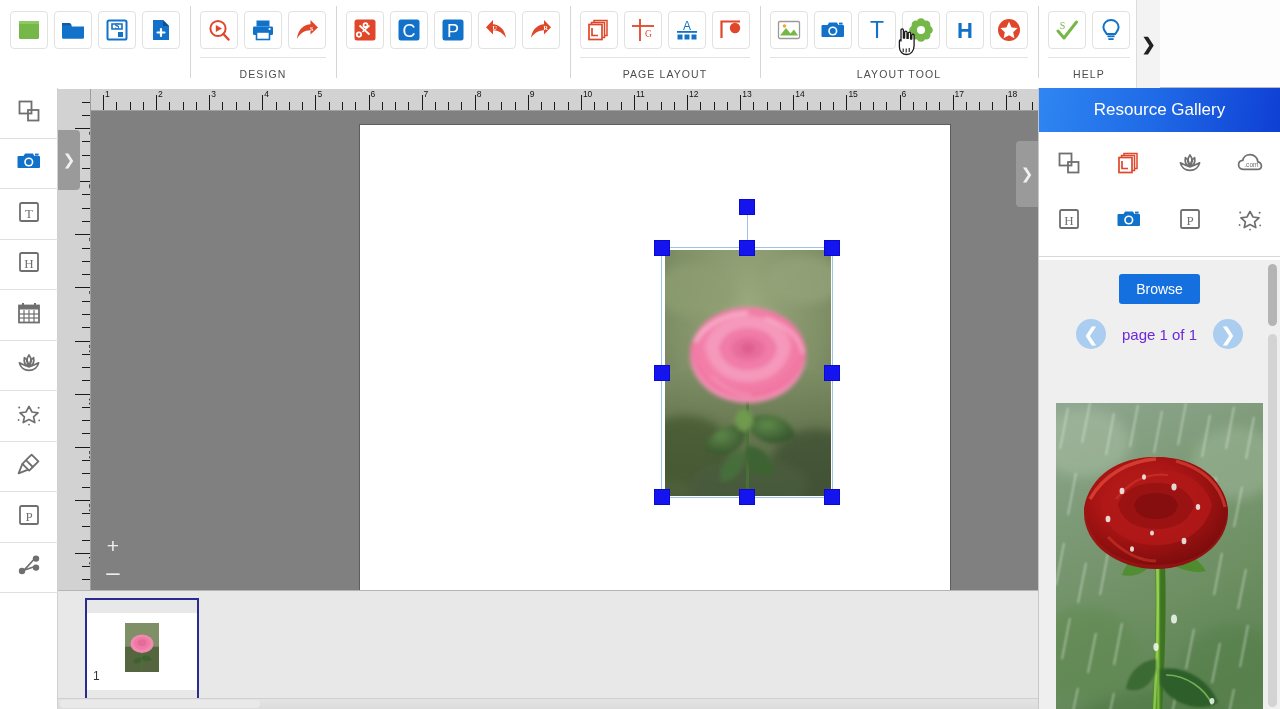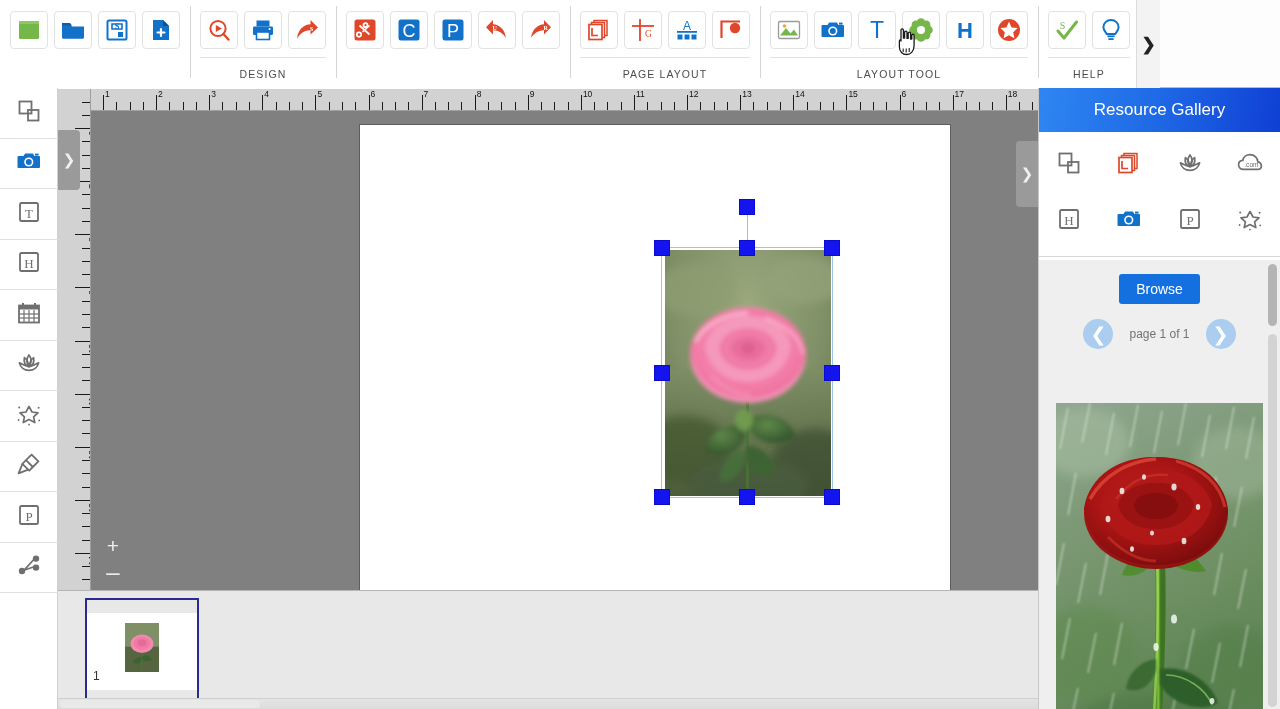--- a/index.html
+++ b/index.html
@@ -199,21 +199,21 @@
   }
   #dl-label { text-align: center; font-size: 14px; color: #2b2b2b; margin-top: 9px; }
   #pager {
     display: flex; align-items: center; justify-content: center; gap: 16px; margin-top: 15px;
   }
   .pgbtn {
     width: 30px; height: 30px; border-radius: 50%; background: #aacdf0;
     display: flex; align-items: center; justify-content: center; cursor: pointer;
     color: #fff; font-size: 19px; line-height: 1;
   }
-  #pgtext { font-size: 12px; color: #737373; }
+  #pgtext { font-size: 15px; color: #6d28d9; }
   #gallery-img {
     position: absolute; left: 17px; top: 143px; width: 207px; height: 330px;
     overflow: hidden;
   }
   #rp-scroll {
     position: absolute; right: 3px; top: 4px; width: 9px; height: 62px;
     background: #b4b4b4; border-radius: 5px; cursor: pointer;
   }
   #rp-scroll2 {
     position: absolute; right: 3px; top: 74px; width: 9px; bottom: 2px;

